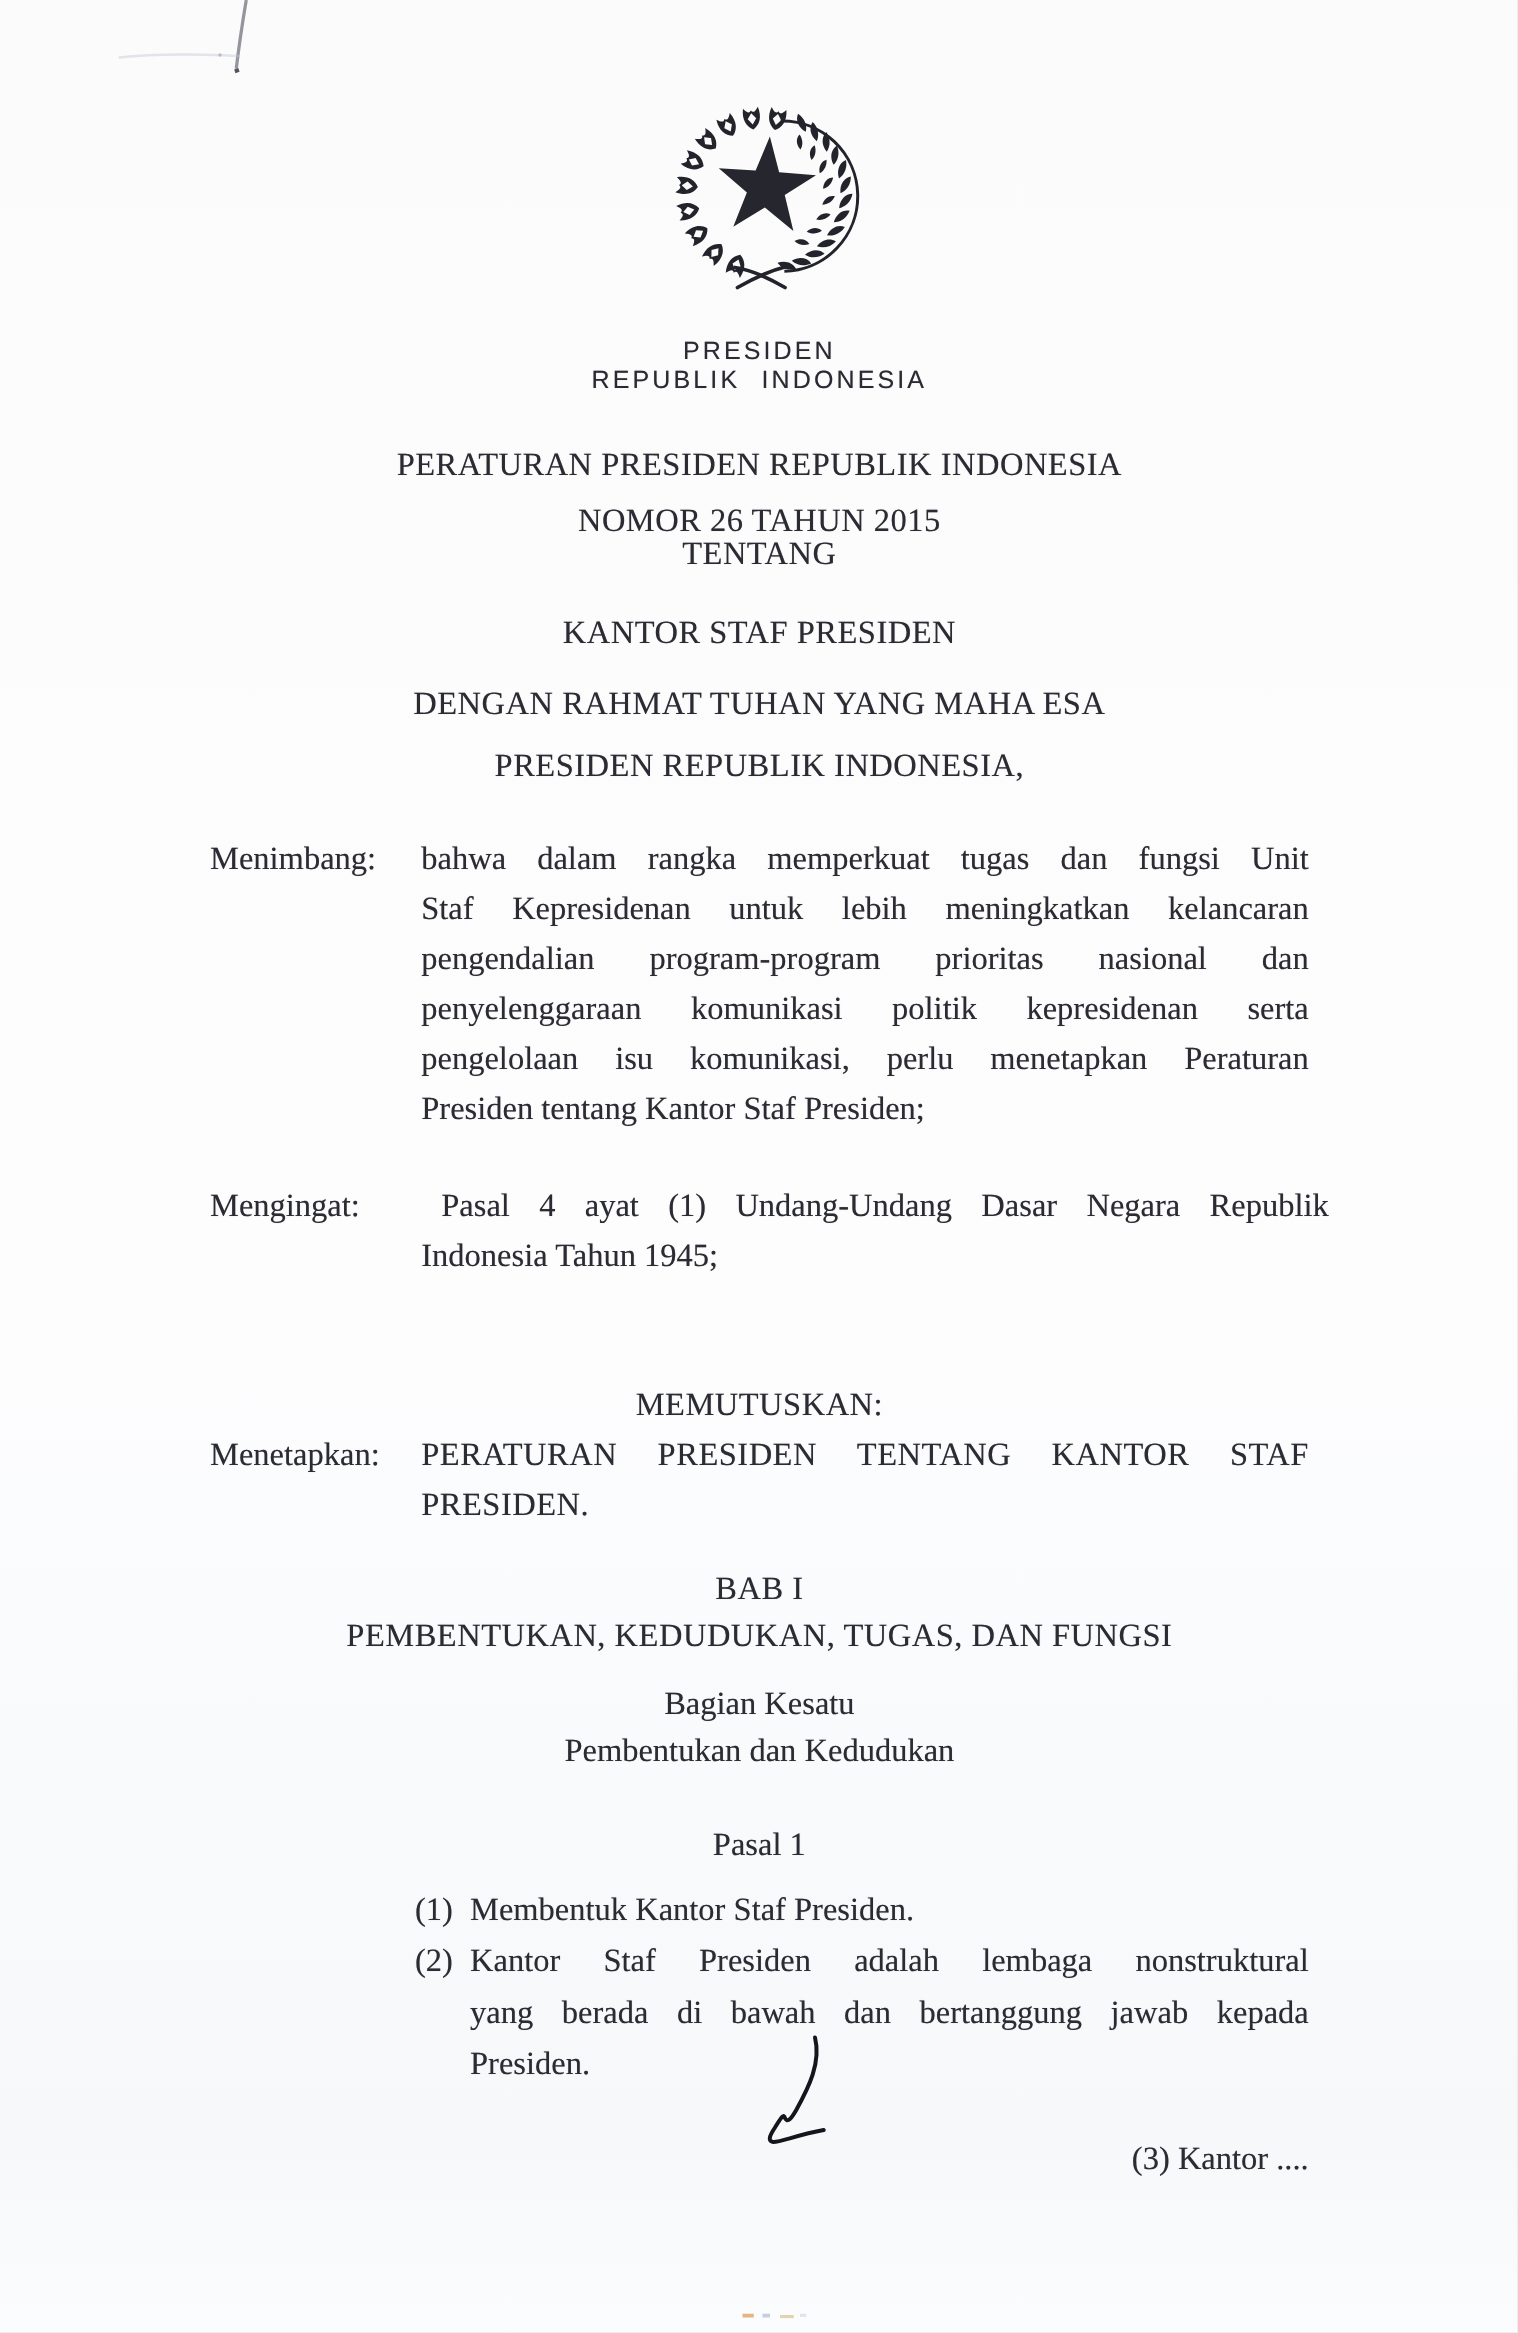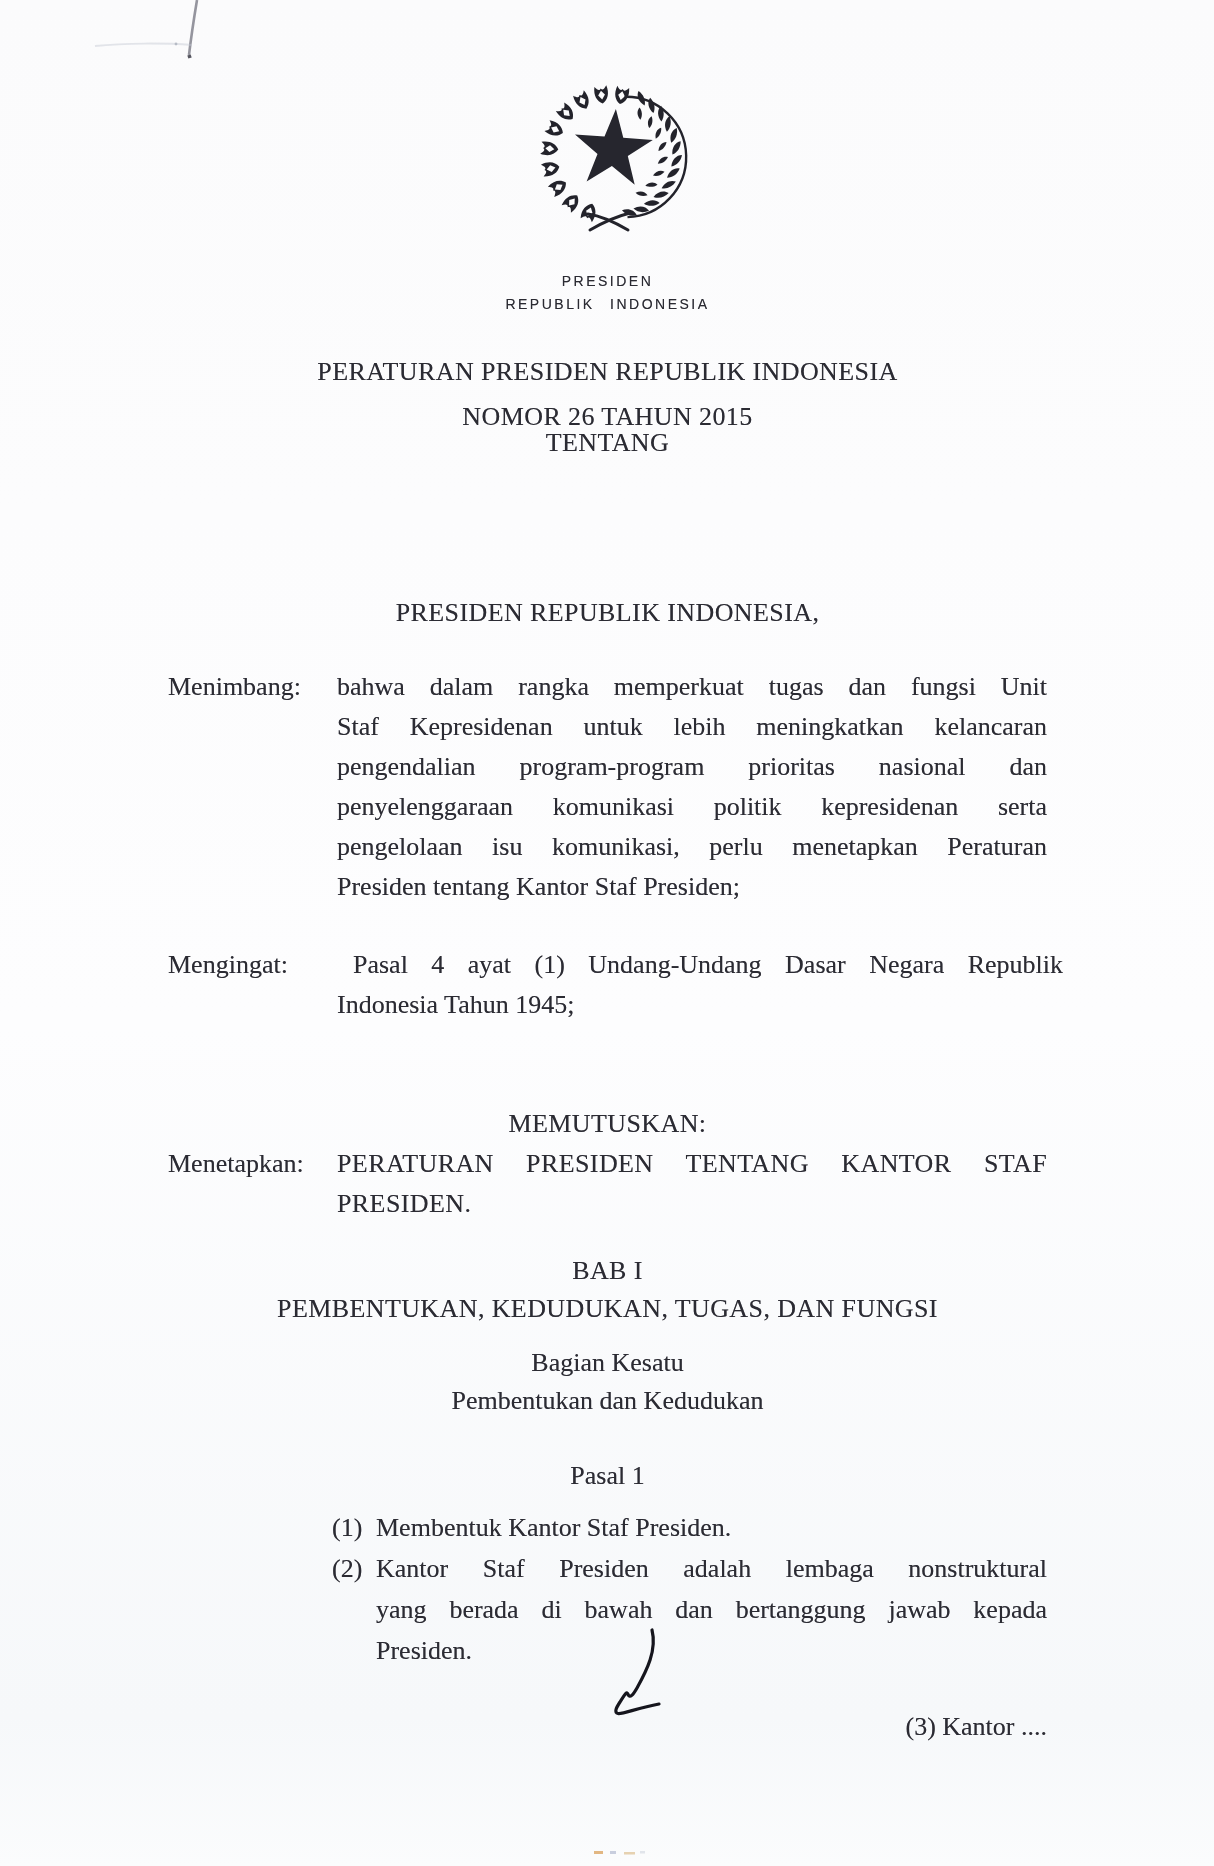--- a/index.html
+++ b/index.html
@@ -17,21 +17,21 @@
     position:absolute;
     font-size:26px;
     line-height:34px;
     color:#2b2b33;
     text-shadow:0 0 0.6px rgba(43,43,51,0.45);
   }
   .just{ text-align:justify; text-align-last:justify; }
   .center{ text-align:center; }
   .sans{
     font-family:"Liberation Sans", sans-serif;
-    font-size:14px;
+    font-size:20px;
     letter-spacing:2.5px;
     color:#2a2a32;
   }
   .caps{ letter-spacing:0.4px; }
   svg{ position:absolute; overflow:visible; }
   .artifact{ position:absolute; }
 </style>
 </head>
 <body>
 
@@ -103,21 +103,23 @@
     <path d="M60,150 C72,143 88,136 100,133" stroke="#23232b" stroke-width="3" fill="none" stroke-linecap="round"></path>
     <path d="M98,150 C86,143 72,136 58,134" stroke="#23232b" stroke-width="3" fill="none" stroke-linecap="round"></path>
   </svg>
 
   <div class="line sans center" style="left:168px;top:264px;width:879px;">PRESIDEN</div>
   <div class="line sans center" style="left:168px;top:287px;width:879px;word-spacing:9px;">REPUBLIK INDONESIA</div>
 
   <div class="line center caps" style="left:168px;top:355px;width:879px;">PERATURAN PRESIDEN REPUBLIK INDONESIA</div>
   <div class="line center caps" style="left:168px;top:400px;width:879px;">NOMOR 26 TAHUN 2015</div>
   <div class="line center caps" style="left:168px;top:426px;width:879px;">TENTANG</div>
+  <div class="line center caps" style="left:168px;top:489px;width:879px;">KANTOR STAF PRESIDEN</div>
 
+  <div class="line center caps" style="left:168px;top:546px;width:879px;">DENGAN RAHMAT TUHAN YANG MAHA ESA</div>
   <div class="line center caps" style="left:168px;top:596px;width:879px;">PRESIDEN REPUBLIK INDONESIA,</div>
 
   <div class="line" style="left:168px;top:670px;">Menimbang:</div>
   <div class="line just" style="left:337px;top:670px;width:710px;">bahwa dalam rangka memperkuat tugas dan fungsi Unit</div>
   <div class="line just" style="left:337px;top:710px;width:710px;">Staf Kepresidenan untuk lebih meningkatkan kelancaran</div>
   <div class="line just" style="left:337px;top:750px;width:710px;">pengendalian program-program prioritas nasional dan</div>
   <div class="line just" style="left:337px;top:790px;width:710px;">penyelenggaraan komunikasi politik kepresidenan serta</div>
   <div class="line just" style="left:337px;top:830px;width:710px;">pengelolaan isu komunikasi, perlu menetapkan Peraturan</div>
   <div class="line" style="left:337px;top:870px;width:710px;">Presiden tentang Kantor Staf Presiden;</div>
 

